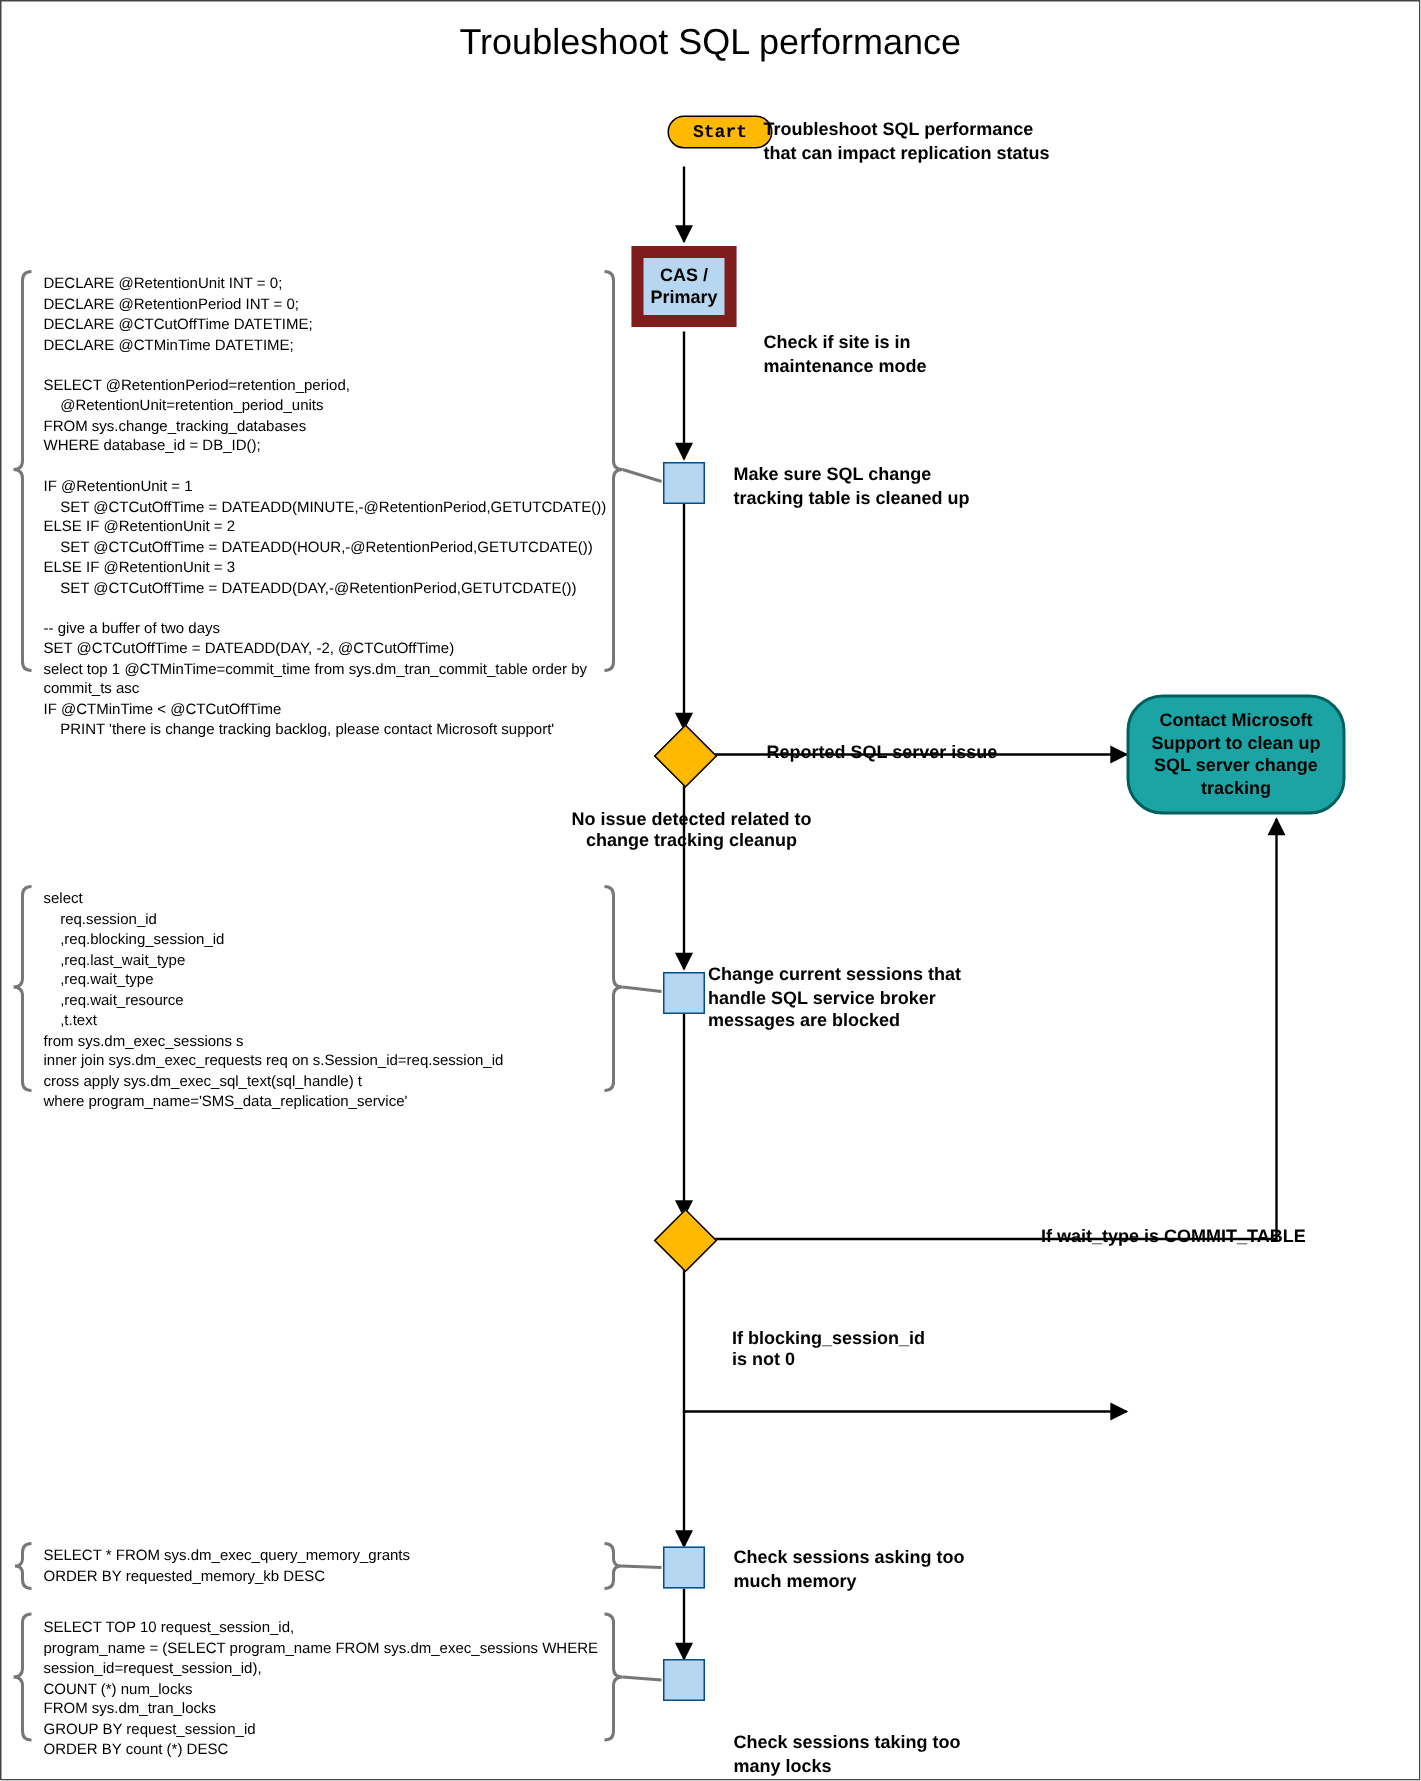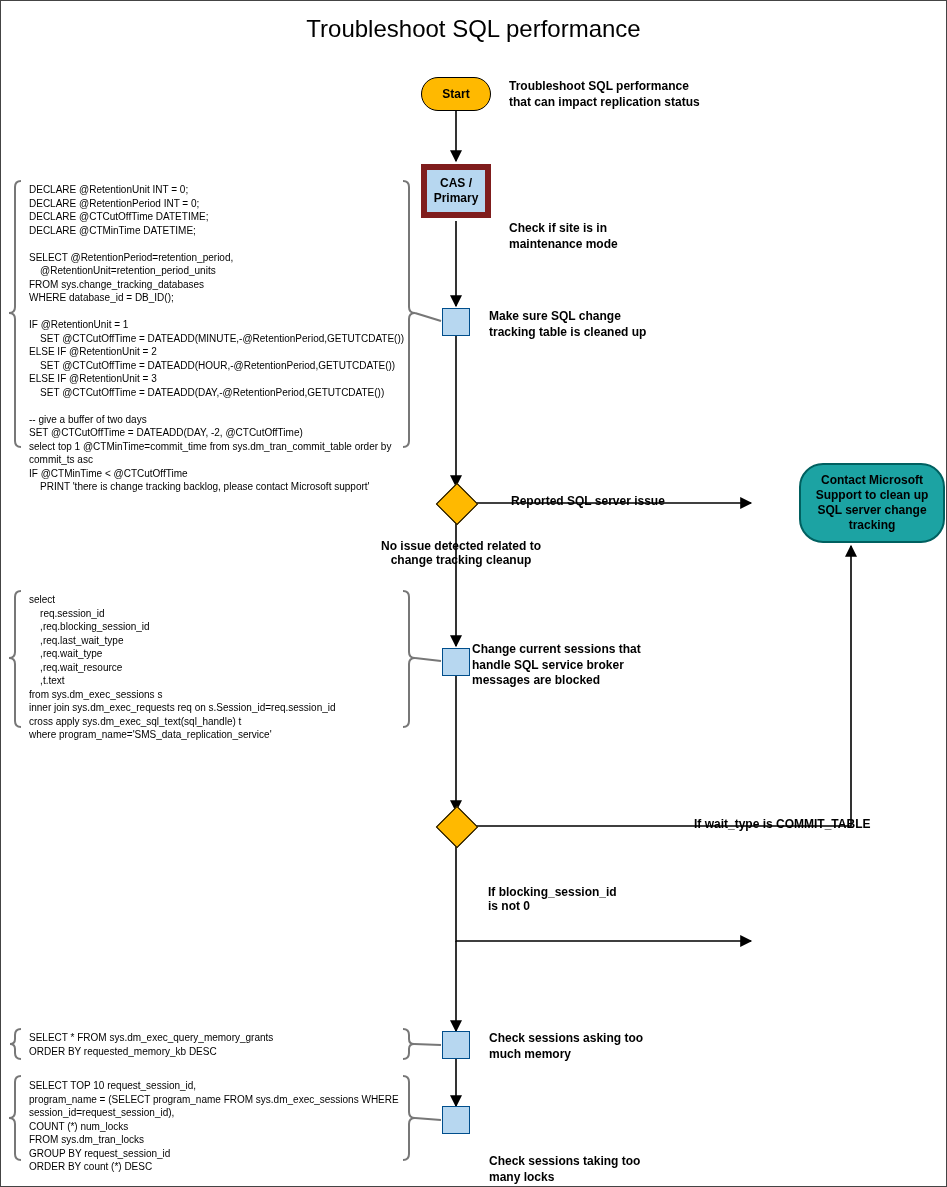--- a/index.html
+++ b/index.html
@@ -46,21 +46,21 @@
     padding: 4px 8px;
   }
   .start-node {
     background: #FFB900;
     border: 1px solid #000;
     border-radius: 999px;
     font-weight: 700;
   }
   .cas-node {
     background: #B7D7F0;
-    border: 6px solid #7f1d1d;
+    border: 8px solid #7f1d1d;
     font-weight: 700;
   }
   .small-process {
     background: #B7D7F0;
     border: 1px solid #004E8C;
   }
   .terminator {
     background: #1CA3A3;
     border: 2px solid #006060;
     color: #000;
@@ -144,21 +144,21 @@
 
     <path d="M20,1028 q-6,0 -6,6 v4 q0,5 -5,5 q5,0 5,5 v4 q0,6 6,6" fill="none" stroke="#777" stroke-width="2"></path>
     <path d="M402,1028 q6,0 6,6 v4 q0,5 5,5 q-5,0 -5,5 v4 q0,6 -6,6" fill="none" stroke="#777" stroke-width="2"></path>
     <line x1="413" y1="1043" x2="440" y2="1044" stroke="#777" stroke-width="2"></line>
 
     <path d="M20,1075 q-6,0 -6,6 v30 q0,6 -6,6 q6,0 6,6 v30 q0,6 6,6" fill="none" stroke="#777" stroke-width="2"></path>
     <path d="M402,1075 q6,0 6,6 v30 q0,6 6,6 q-6,0 -6,6 v30 q0,6 -6,6" fill="none" stroke="#777" stroke-width="2"></path>
     <line x1="414" y1="1117" x2="440" y2="1119" stroke="#777" stroke-width="2"></line>
   </svg>
 
-  <div class="node start-node" style="left:420px; top:76px; width:70px; height:34px;">Start</div>
+  <div class="node start-node" style="left:444px; top:76px; width:70px; height:22px;font-family:Liberation Mono, monospace;">Start</div>
 
   <div class="label" style="left:508px; top:78px; width:220px;">Troubleshoot SQL performance
 that can impact replication status</div>
 
   <div class="node cas-node" style="left:420px; top:163px; width:70px; height:54px;">CAS /
 Primary</div>
 
   <div class="label" style="left:508px; top:186px; width:200px;margin-top:34px;">Check if site is in
 maintenance mode</div>
 
@@ -166,21 +166,21 @@
   <div class="label" style="left:488px; top:308px; width:200px;">Make sure SQL change
 tracking table is cleaned up</div>
 
   <div class="diamond-wrap" style="left:441px; top:488px;">
     <div class="diamond"></div>
   </div>
   <div class="edge-label" style="left:510px; top:493px;">Reported SQL server issue</div>
   <div class="edge-label" style="left:365px; top:538px; width:190px;">No issue detected related to
 change tracking cleanup</div>
 
-  <div class="node terminator" style="left:750px; top:462px; width:146px; height:80px;margin-left:48px;">Contact Microsoft Support
+  <div class="node terminator" style="left:750px; top:462px; width:146px; height:80px;">Contact Microsoft Support
 to clean up SQL server
 change tracking</div>
 
   <div class="node small-process" style="left:441px; top:647px; width:28px; height:28px;"></div>
   <div class="label" style="left:471px; top:641px; width:210px;">Change current sessions that
 handle SQL service broker
 messages are blocked</div>
 
   <div class="diamond-wrap" style="left:441px; top:811px;">
     <div class="diamond"></div>

